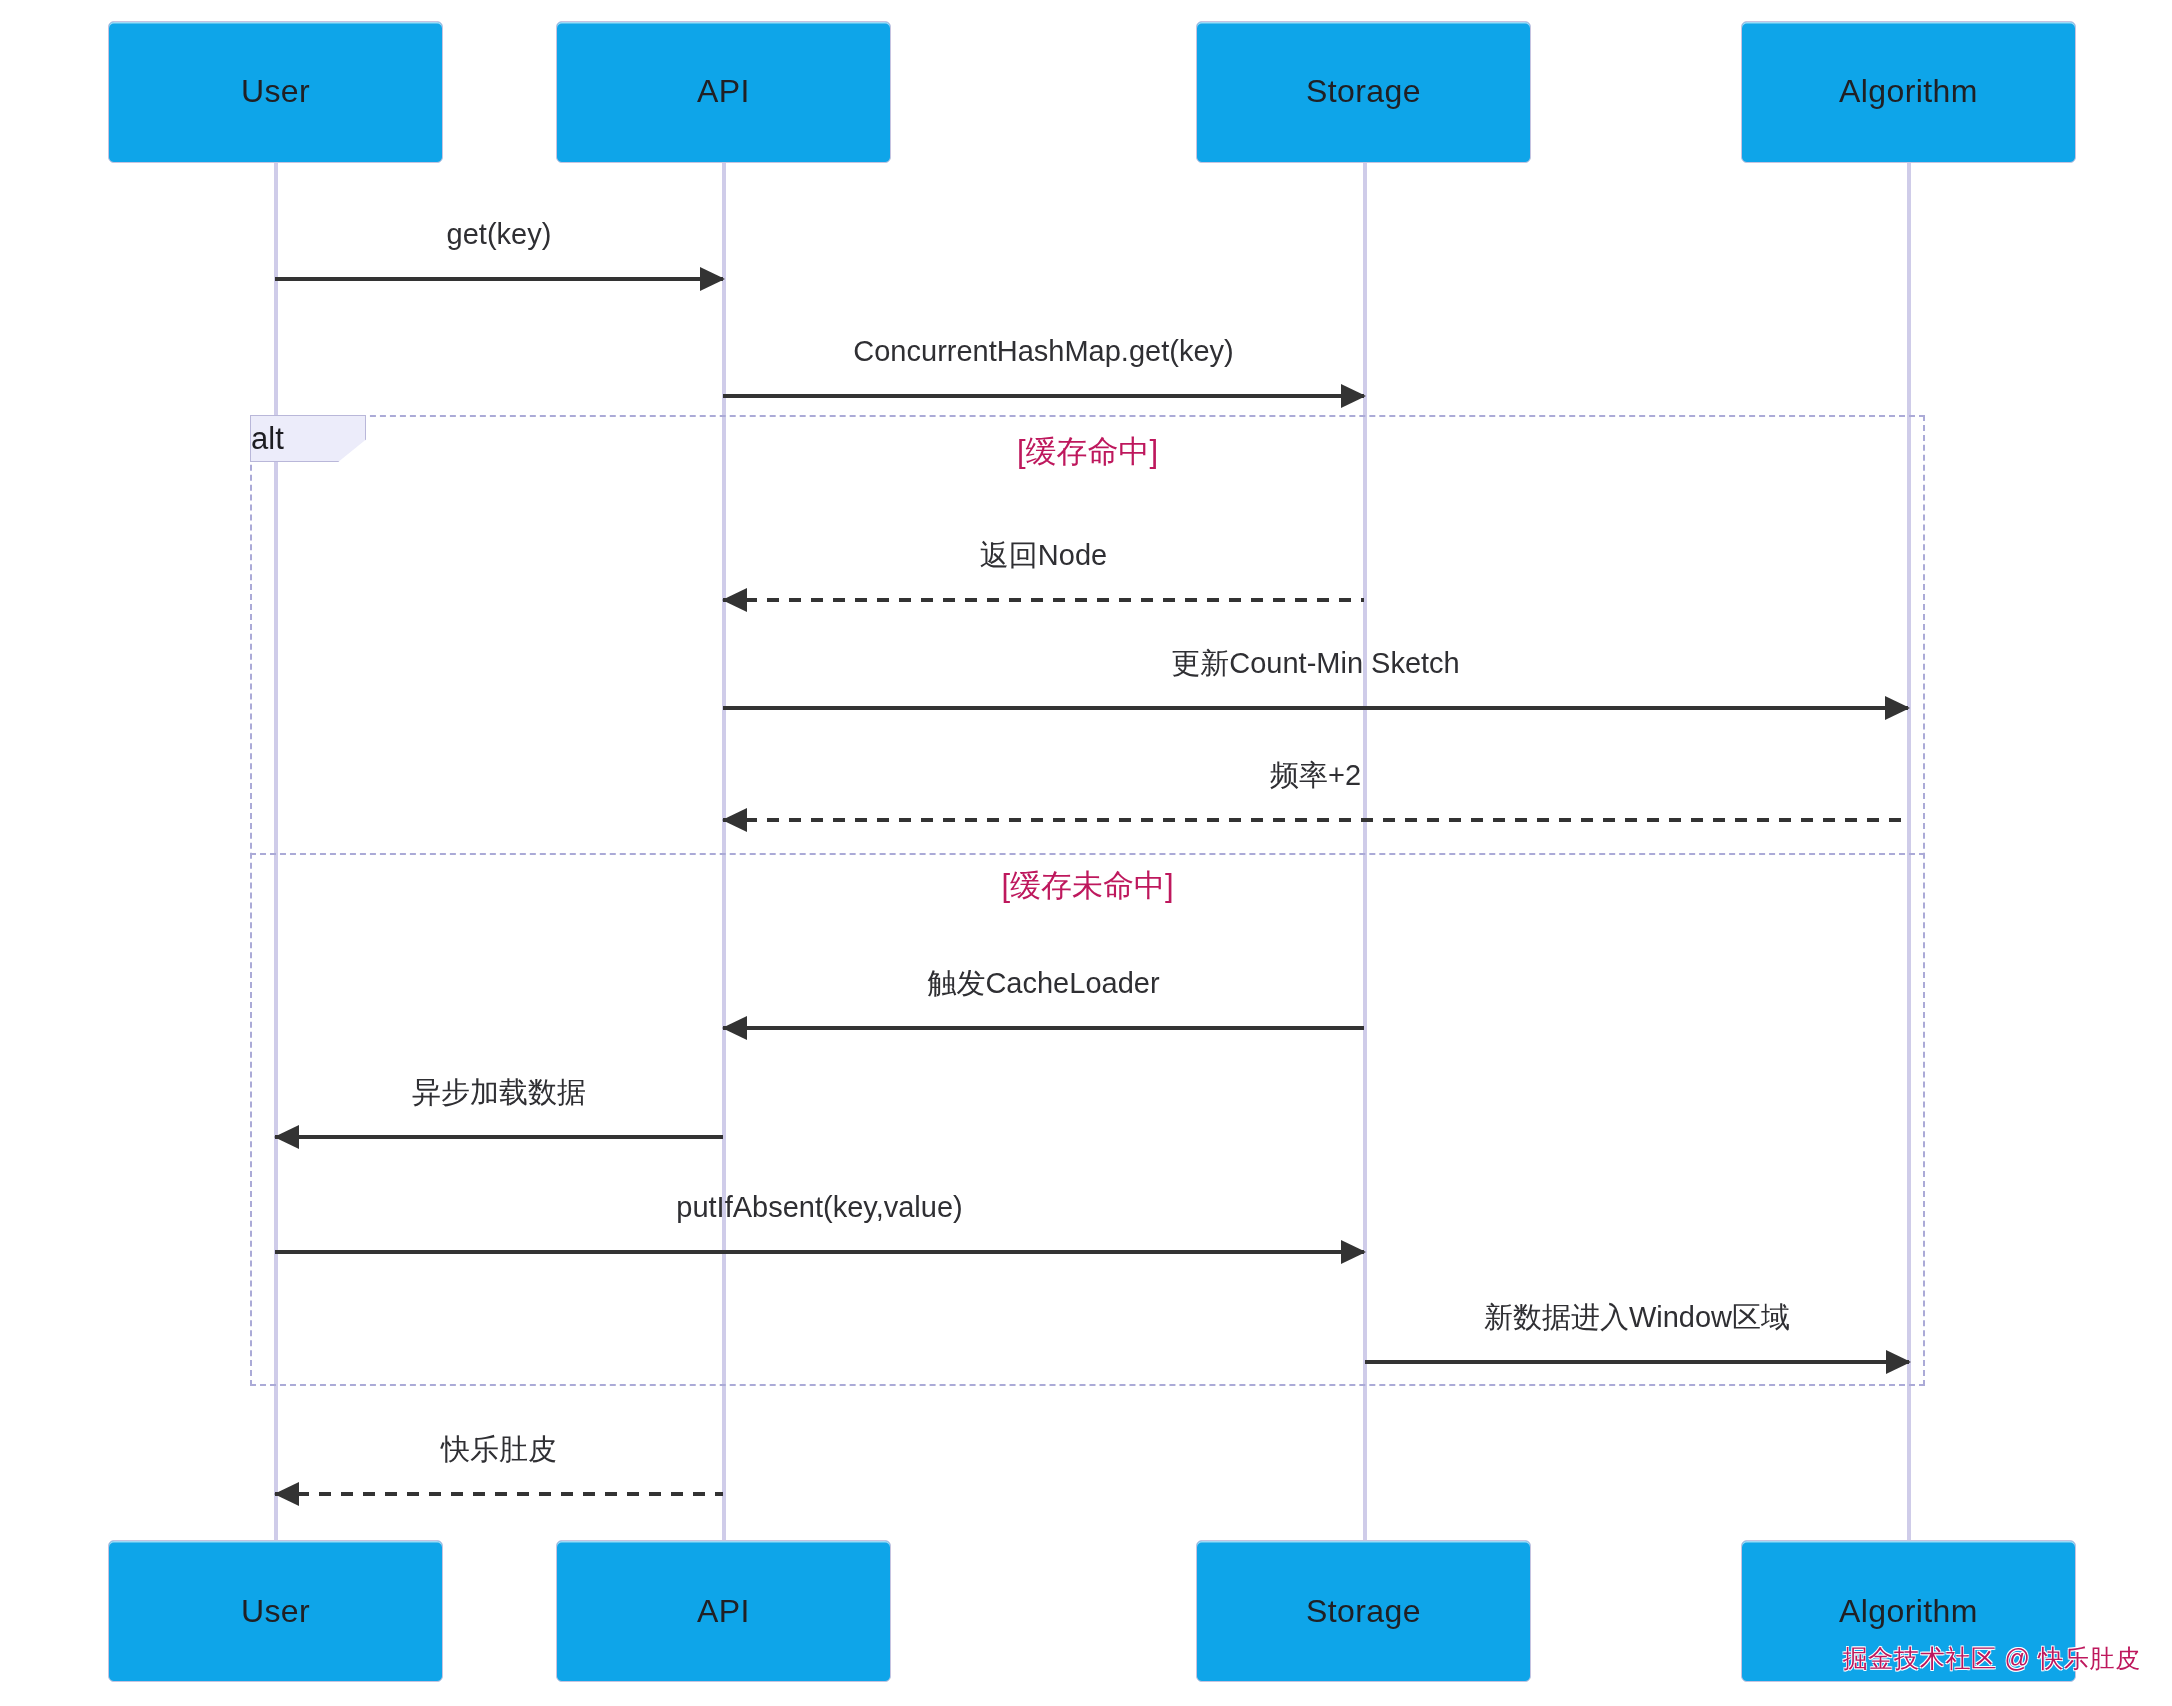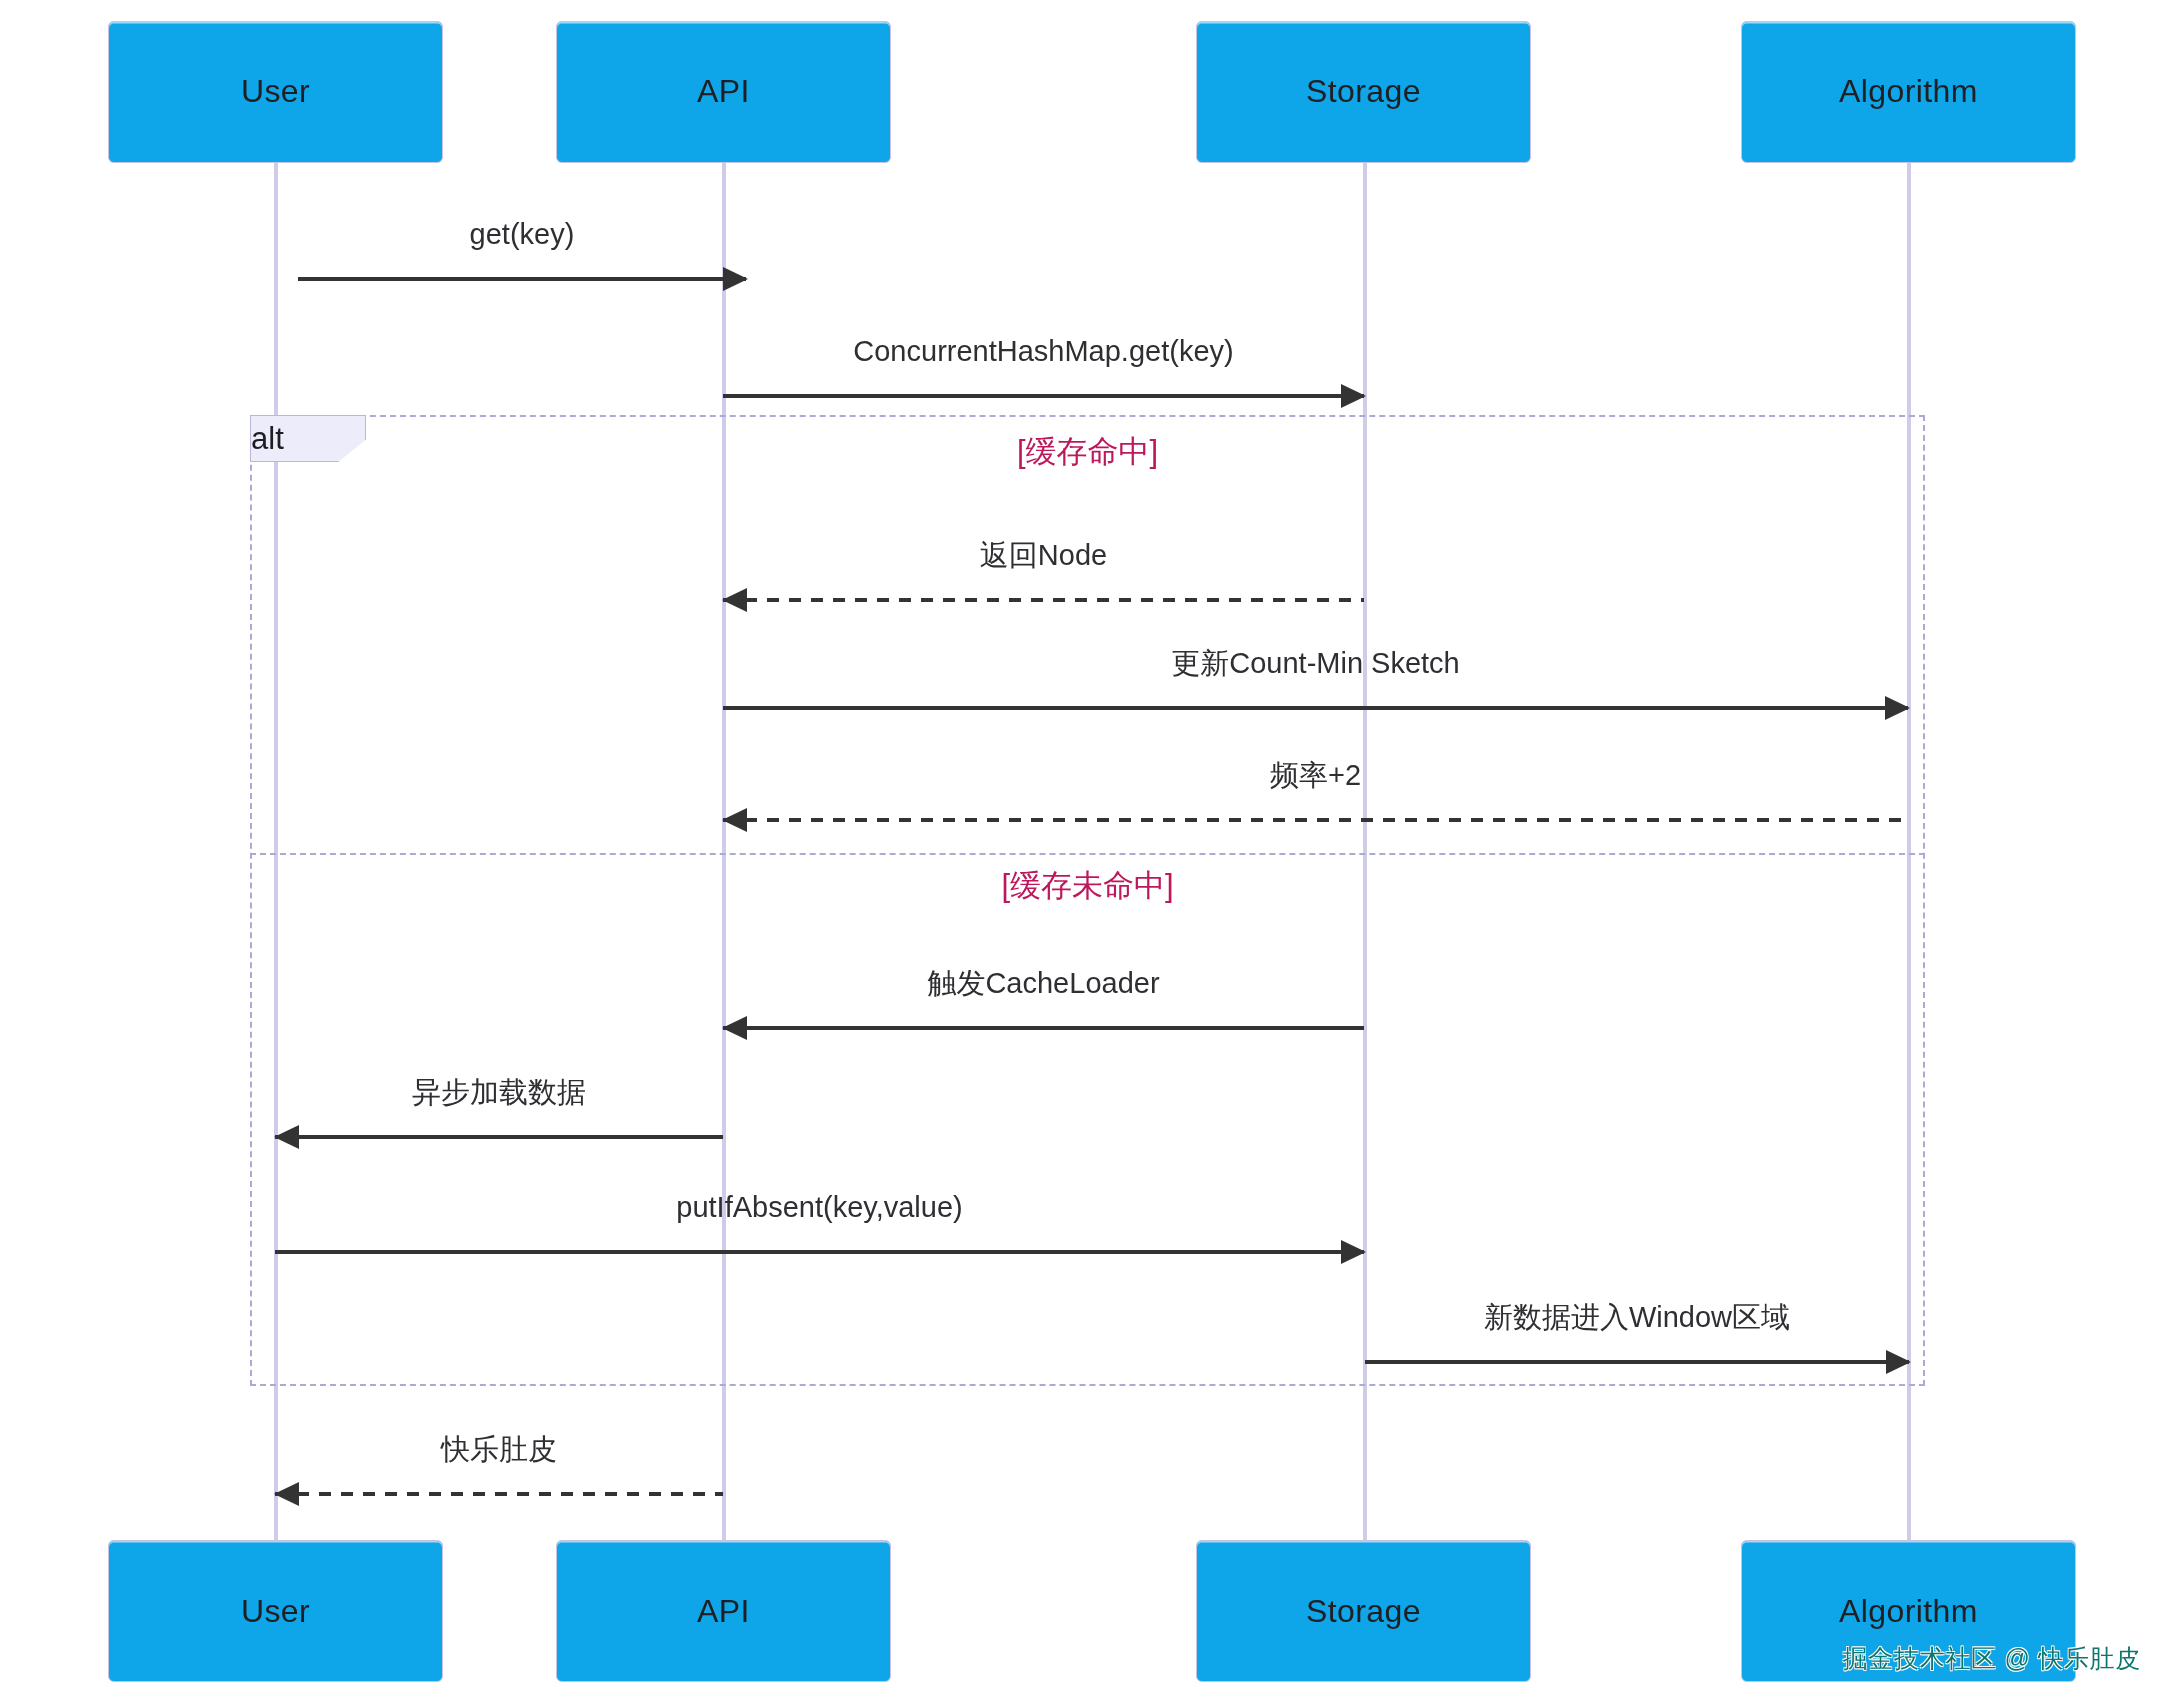--- a/index.html
+++ b/index.html
@@ -65,41 +65,41 @@
     border-top:12.4px solid transparent;border-bottom:12.4px solid transparent;
   }
   .arrowhead.left{
     left:-1.5px;transform:translateY(-50%);
     border-right:25px solid #333333;
     border-top:12.4px solid transparent;border-bottom:12.4px solid transparent;
   }
   
   .watermark{
     position:absolute;right:31px;top:1642px;z-index:5;
-    font-size:25px;color:#0f766e;letter-spacing:0.7px;
+    font-size:25px;color:#be185d;letter-spacing:0.7px;
     text-shadow:0.7px 0.7px 0 #ffffff,-0.7px -0.7px 0 #ffffff,0.7px -0.7px 0 #ffffff,-0.7px 0.7px 0 #ffffff;
   }
 </style>
 </head>
 <body>
 
 <div id="stage">
 
   <div class="lifeline" style="left:274px;"></div>
   <div class="lifeline" style="left:722px;"></div>
   <div class="lifeline" style="left:1363px;"></div>
   <div class="lifeline" style="left:1907px;"></div>
 
   <div class="alt-frame"></div>
   <div class="alt-tab">alt</div>
   <div class="guard" style="top:431px;">[缓存命中]</div>
   <div class="alt-divider" style="top:853px;"></div>
   <div class="guard" style="top:865px;">[缓存未命中]</div>
 
-  <div class="msg" style="left:275px;top:215px;width:448px;padding-left:23px;">
+  <div class="msg" style="left:275px;top:215px;width:448px;">
     <div class="msg-label">get(key)</div>
     <div class="msg-line solid">
         <span class="arrowhead right"></span>
       </div>
   </div>
 
   <div class="msg" style="left:723px;top:332px;width:641px;">
     <div class="msg-label">ConcurrentHashMap.get(key)</div>
     <div class="msg-line solid">
         <span class="arrowhead right"></span>

